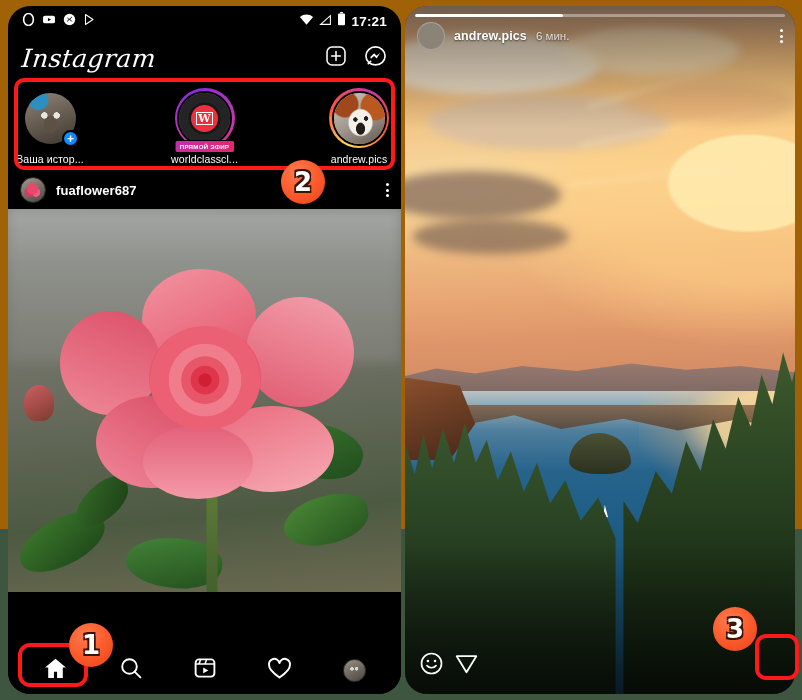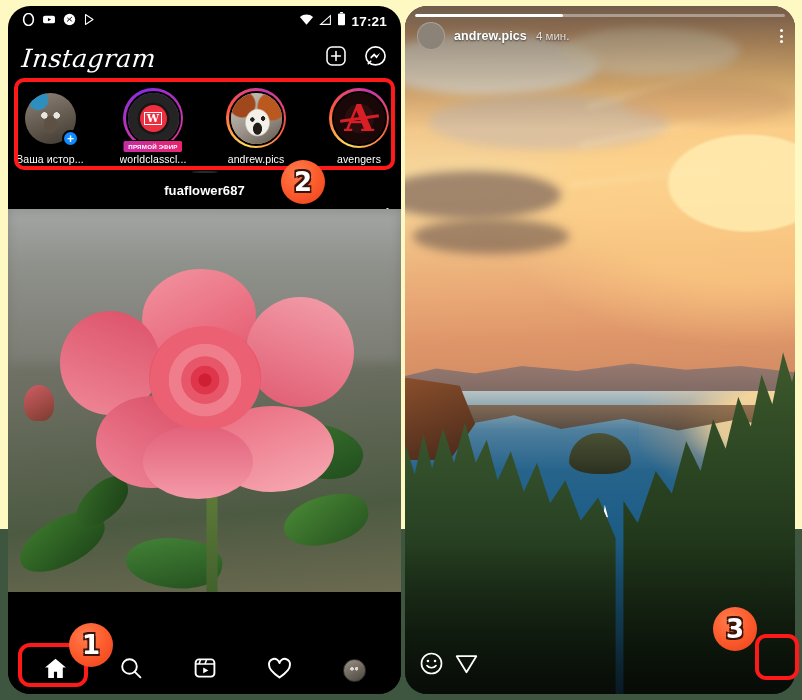--- a/index.html
+++ b/index.html
@@ -1,21 +1,21 @@
 <!DOCTYPE html>
 <html><head>
 <meta charset="utf-8">
 <style>
   * { box-sizing: border-box; margin:0; padding:0; }
   html,body{
     width:802px; height:700px; overflow:hidden;
     background:#3e5640;
     font-family:"Liberation Sans", sans-serif;
   }
-  #root{ position:relative; width:802px; height:529px; background:#fef9c3; }
+  #root{ position:relative; width:802px; height:529px; background:#a16207; }
 
   
   .phone{
     position:absolute;
     background:#000;
     overflow:hidden;
   }
   #phone-left{
     left:8px; top:6px; width:393px; height:688px;
     border-radius:22px;
@@ -171,21 +171,21 @@
     flex-direction:column;
     padding:3px;
   }
   .kt1{ font-size:4.2px;color:#c2443c;letter-spacing:.2px;font-family:"DejaVu Serif",serif;}
   .kt2{ font-size:6.2px;color:#c2443c;font-weight:bold;line-height:7px;letter-spacing:-.2px;}
   .kt3{ background:#e8a04a;color:#fff;font-size:4.4px;font-weight:bold;padding:.5px 4px;margin-top:1px;letter-spacing:.3px;}
 
   
   .post-header{
     height:38px; display:flex; align-items:center;
-    padding:0 12px; gap:10px;flex-direction:column;
+    padding:0 12px; gap:10px;
   }
   .post-av{
     width:26px;height:26px;border-radius:50%;
     background:
       radial-gradient(circle at 48% 45%, #e8486f 0 30%, transparent 33%),
       radial-gradient(circle at 35% 58%, #d43a60 0 22%, transparent 25%),
       radial-gradient(circle at 62% 60%, #ee5b80 0 20%, transparent 23%),
       linear-gradient(150deg,#a09a8e,#4b453c);
     border:1px solid #2a2a2a;
   }
@@ -477,28 +477,20 @@
 
       <div class="story">
         <div class="story-ring ring-orange">
           <div class="story-inner">
               <div class="av-panda"></div>
             </div>
         </div>
         <div class="story-name">andrew.pics</div>
       </div>
 
-      <div class="story">
-        <div class="story-ring ring-orange">
-          <div class="story-inner">
-              <div class="av-aveng"></div>
-            </div>
-        </div>
-        <div class="story-name">avengers</div>
-      </div>
 
 
     </div>
 
     <div class="post-header">
       <div class="post-av"></div>
       <div class="post-user">fuaflower687</div>
       <div class="post-more">
         <span class="dots3">
             <i></i>
@@ -588,21 +580,21 @@
         <div class="sv-shade-bot"></div>
       </div>
 
       <div class="sv-progress">
         <i style="width:40%"></i>
       </div>
 
       <div class="sv-header">
         <div class="sv-av"></div>
         <div class="sv-user">andrew.pics</div>
-        <div class="sv-time">4 мин.</div>
+        <div class="sv-time">6 мин.</div>
         <div class="sv-more">
           <span class="dots3">
               <i></i>
               <i></i>
               <i></i>
             </span>
         </div>
       </div>
 
       <div class="sv-footer">

